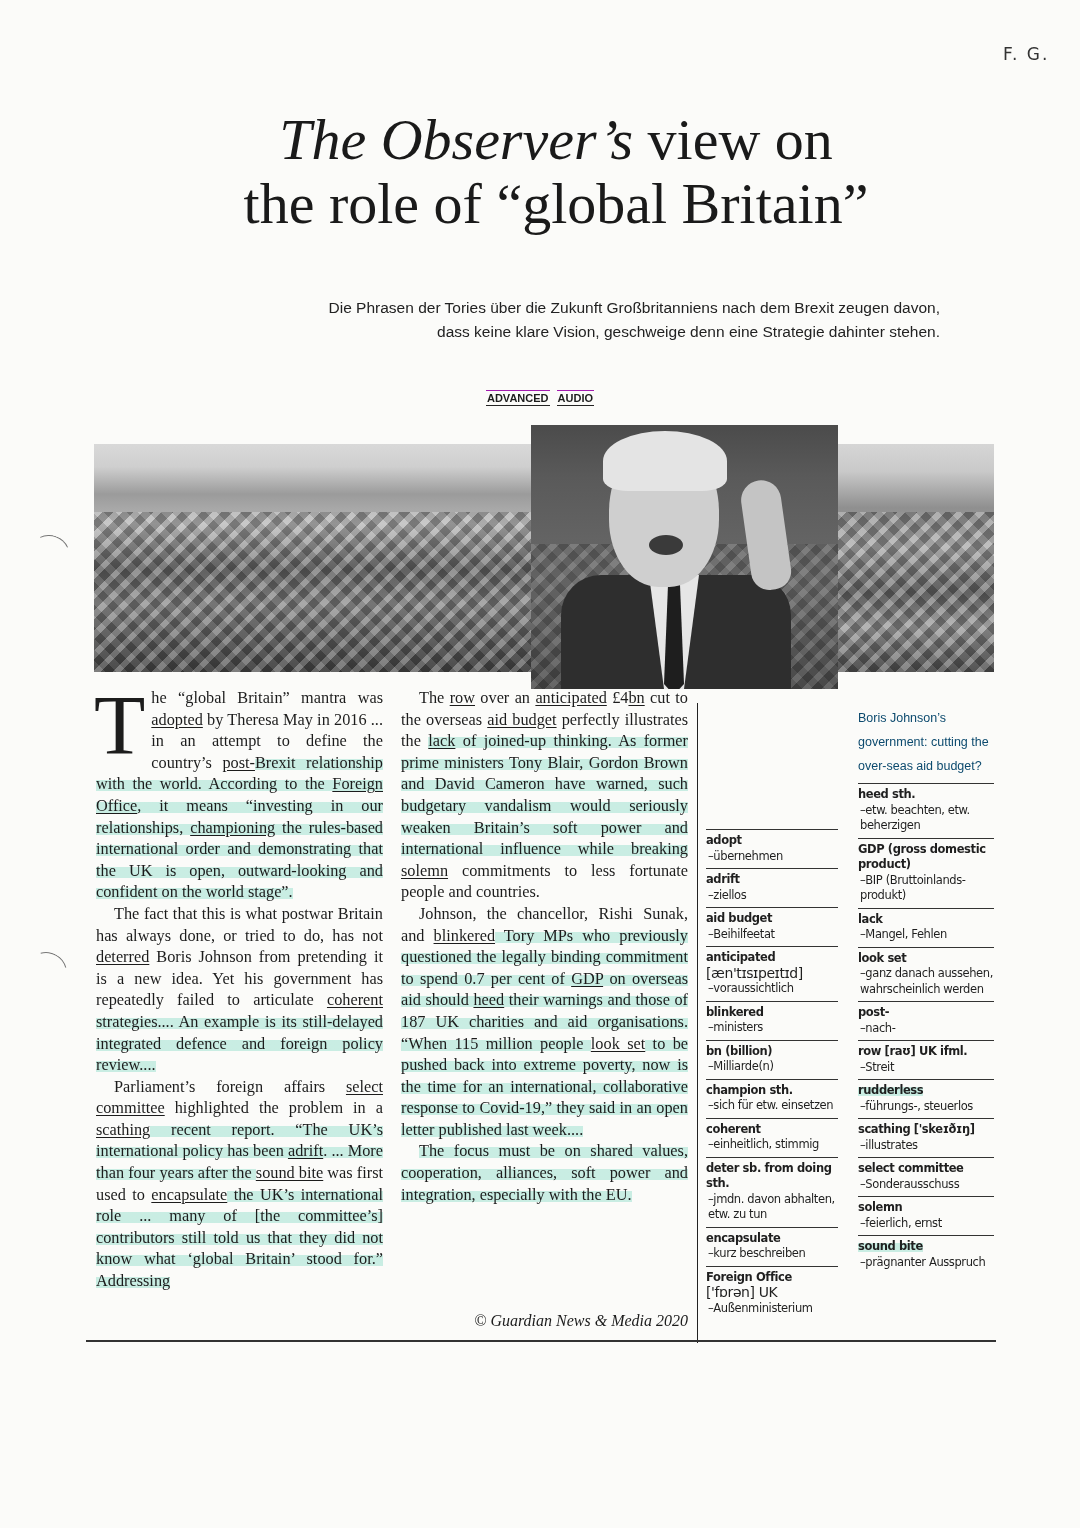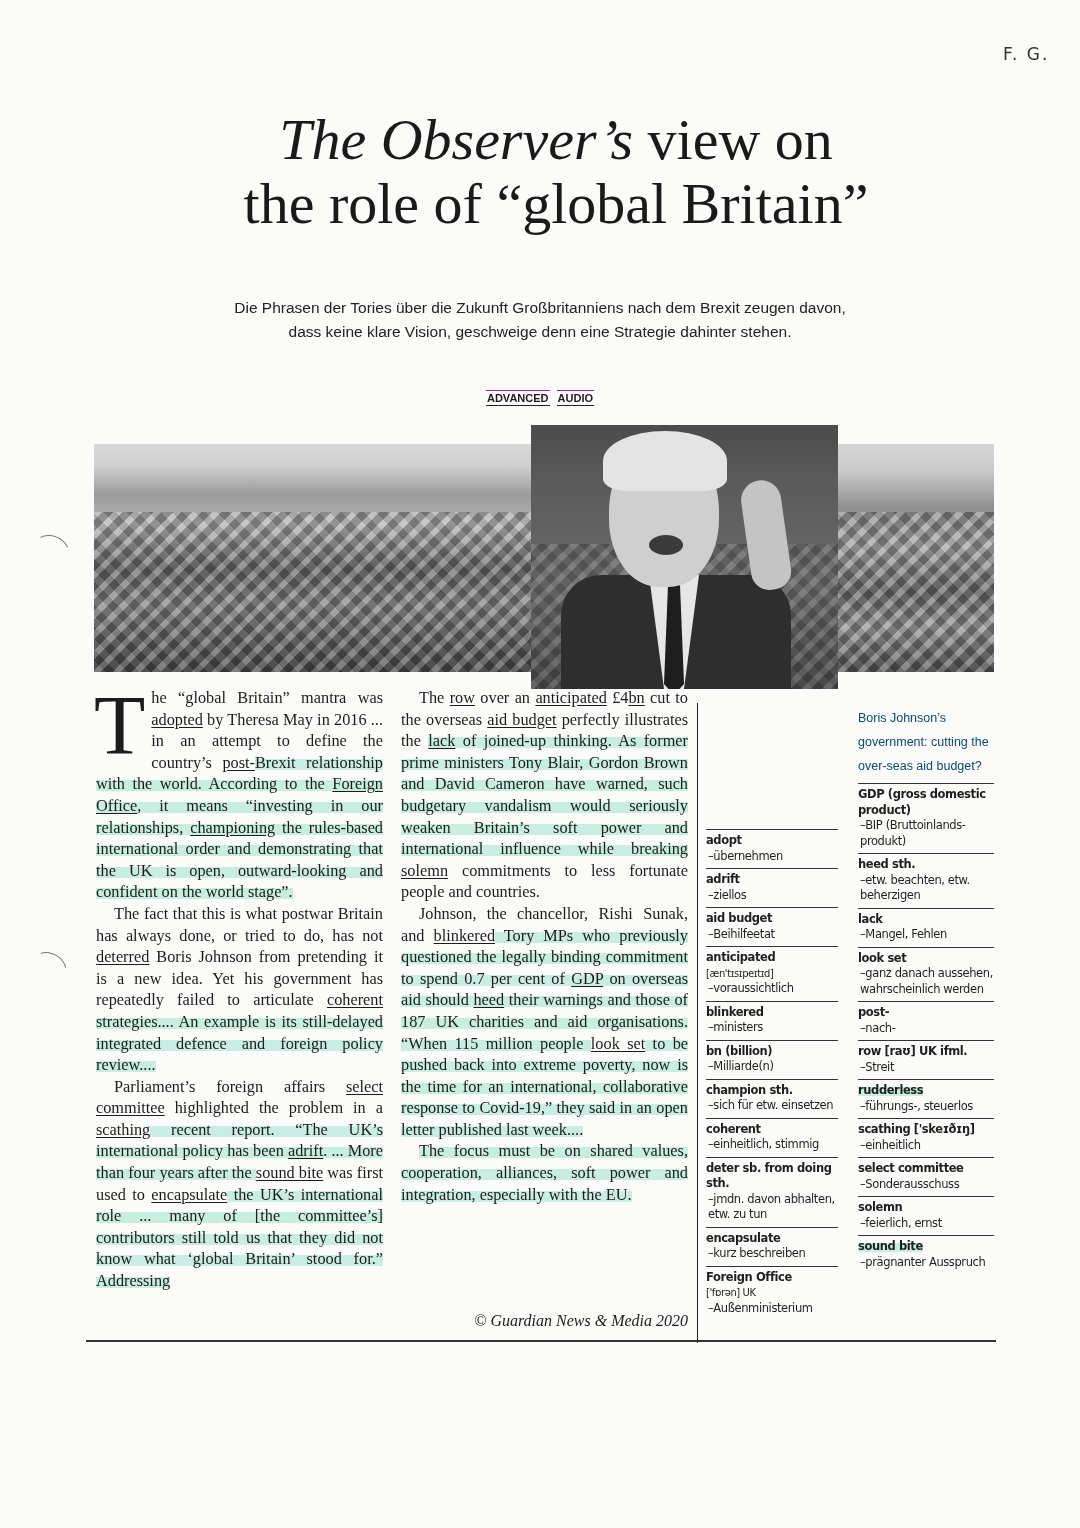--- a/index.html
+++ b/index.html
@@ -4,21 +4,21 @@
 <style>
   html, body { margin:0; padding:0; }
   body {
     width:1080px; height:1528px; background:#fbfbf9; position:relative; overflow:hidden;
     font-family:"DejaVu Serif", serif; color:#1c1c1c;
   }
   .abs { position:absolute;margin-top:18px; }
   #handnote { left:1003px; top:26px; font-family:"DejaVu Sans", sans-serif; font-size:17px; color:#333; letter-spacing:2px; }
   #title { left:16px; width:1080px; top:108px; text-align:center; font-family:"Liberation Serif", serif; font-size:58px; line-height:64px; color:#1a1a1a; font-weight:normal; }
   #title .it { font-style:italic; }
-  #intro { left:140px; width:800px; top:278px; text-align:center; font-family:"Liberation Sans", sans-serif; font-size:15.5px; line-height:24px; color:#222; }
+  #intro { left:140px; width:800px; top:278px; text-align:right; font-family:"Liberation Sans", sans-serif; font-size:15.5px; line-height:24px; color:#222; }
   #intro .it { font-style:italic; }
   #badges { left:0; width:1080px; top:372px; text-align:center; font-family:"Liberation Sans", sans-serif; font-size:11px; font-weight:bold; }
   #badges span { display:inline-block; border-top:1px solid #a21caf; border-bottom:1.5px solid #222; padding:0 1px; margin:0 2px; line-height:14px; }
   
   .photo { background:#777; overflow:hidden; }
   #photo-left { left:94px; top:426px; width:438px; height:228px;
     background: linear-gradient(180deg,#d9d9d9 0%,#cfcfcf 10%,#9b9b9b 22%,#b5b5b5 35%,#6e6e6e 55%,#8a8a8a 70%,#4f4f4f 100%); }
   #photo-right { left:838px; top:426px; width:156px; height:228px;
     background: linear-gradient(180deg,#d6d6d6 0%,#c9c9c9 12%,#8f8f8f 28%,#a8a8a8 45%,#6f6f6f 65%,#9a9a9a 80%,#5a5a5a 100%); }
   #photo-center { left:531px; top:407px; width:307px; height:264px;
@@ -44,21 +44,21 @@
   .dropcap { float:left; font-size:84px; line-height:70px; margin:4px 6px 0 -2px; font-family:"Liberation Serif", serif; }
   #credit { left:401px; top:1294px; width:287px; text-align:right; font-family:"Liberation Serif", serif; font-style:italic; font-size:16px; }
   #vrule { left:697px; top:685px; width:1px; height:640px; background:#222; }
   #hrule-bottom { left:86px; top:1322px; width:910px; height:1.5px; background:#333; }
   
   .gloss { position:absolute; font-family:"DejaVu Sans", sans-serif; font-size:11.5px; line-height:15.5px; color:#1f1f1f; letter-spacing:-0.4px; }
   .gloss .entry { border-top:1px solid #333; padding:3px 0 4px 0; }
   .gloss .term { font-weight:bold; }
   .gloss .def::before { content:"\2013 "; }
   .gloss .def { display:block; padding-left:2px; }
-  .gloss .phon { display:block; font-size:10px; }
+  .gloss .phon { display:block; font-size:14px; }
   #gloss1 { left:706px; top:829px; width:132px; }
   #gloss2 { left:858px; top:783px; width:136px; }
   #caption { left:858px; top:688px; width:136px; font-family:"Liberation Sans", sans-serif; font-size:12.5px; line-height:24px; color:#0c4a6e; }
   .margin-mark { position:absolute; border:1px solid #888; border-radius:50%; border-color:#777 transparent transparent transparent; width:40px; height:40px; }
 </style>
 </head>
 <body>
 
 <div id="handnote" class="abs">F. G.</div>
 
@@ -130,27 +130,27 @@
   <div class="entry"><span class="term">blinkered</span><span class="def">ministers</span></div>
   <div class="entry"><span class="term">bn (billion)</span><span class="def">Milliarde(n)</span></div>
   <div class="entry"><span class="term">champion sth.</span><span class="def">sich für etw. einsetzen</span></div>
   <div class="entry"><span class="term">coherent</span><span class="def">einheitlich, stimmig</span></div>
   <div class="entry"><span class="term">deter sb. from doing sth.</span><span class="def">jmdn. davon abhalten, etw. zu tun</span></div>
   <div class="entry"><span class="term">encapsulate</span><span class="def">kurz beschreiben</span></div>
   <div class="entry"><span class="term">Foreign Office</span><span class="phon">['fɒrən] UK</span><span class="def">Außenministerium</span></div>
 </div>
 
 <div id="gloss2" class="gloss">
+  <div class="entry"><span class="term">heed sth.</span><span class="def">etw. beachten, etw. beherzigen</span></div>
   <div class="entry"><span class="term">GDP (gross domestic product)</span><span class="def">BIP (Bruttoinlands-produkt)</span></div>
-  <div class="entry"><span class="term">heed sth.</span><span class="def">etw. beachten, etw. beherzigen</span></div>
   <div class="entry"><span class="term">lack</span><span class="def">Mangel, Fehlen</span></div>
   <div class="entry"><span class="term">look set</span><span class="def">ganz danach aussehen, wahrscheinlich werden</span></div>
   <div class="entry"><span class="term">post-</span><span class="def">nach-</span></div>
   <div class="entry"><span class="term">row [raʊ] UK ifml.</span><span class="def">Streit</span></div>
   <div class="entry"><span class="term hl">rudderless</span><span class="def">führungs-, steuerlos</span></div>
-  <div class="entry"><span class="term">scathing ['skeɪðɪŋ]</span><span class="def">einheitlich</span></div>
+  <div class="entry"><span class="term">scathing ['skeɪðɪŋ]</span><span class="def">illustrates</span></div>
   <div class="entry"><span class="term">select committee</span><span class="def">Sonderausschuss</span></div>
   <div class="entry"><span class="term">solemn</span><span class="def">feierlich, ernst</span></div>
   <div class="entry"><span class="term hl">sound bite</span><span class="def">prägnanter Ausspruch</span></div>
 </div>
 
 <div class="margin-mark" style="left:28px; top:535px; transform:rotate(20deg);"></div>
 <div class="margin-mark" style="left:25px; top:952px; transform:rotate(30deg);"></div>
 
 </body></html>

